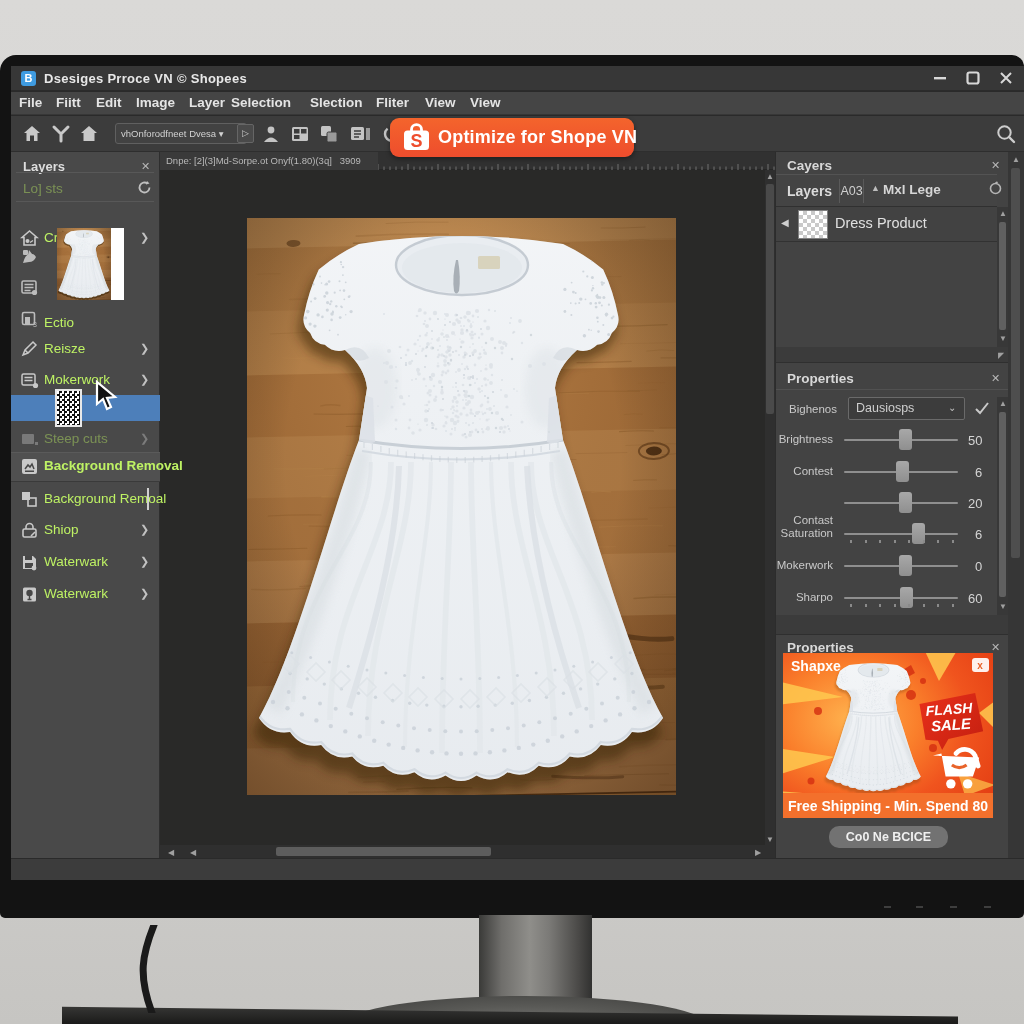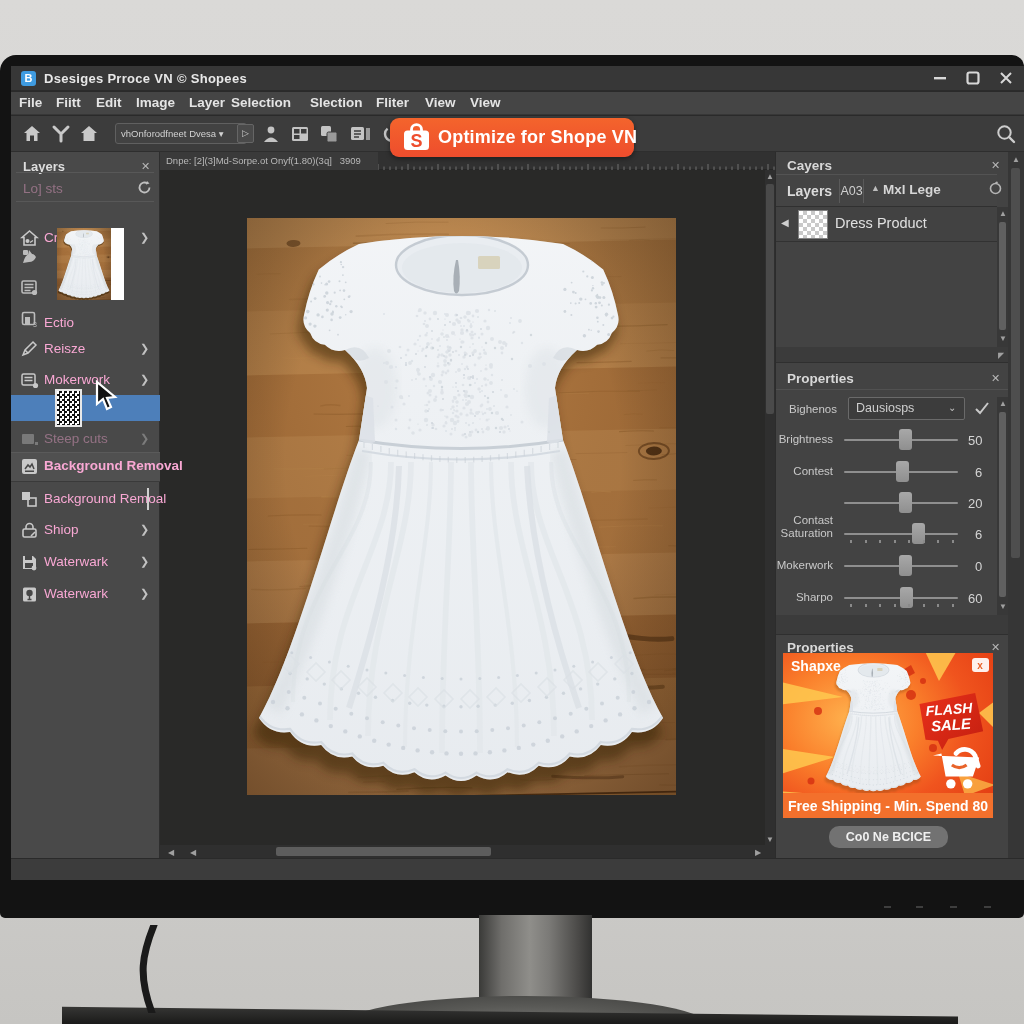--- a/index.html
+++ b/index.html
@@ -27,21 +27,21 @@
 #leftpanel { position:absolute; left:0; top:86px; width:149px; height:706px; background:#494949; border-right:1px solid #2e2e2e; }
 #canvas { position:absolute; left:149px; top:86px; width:615px; height:706px; background:#292928; }
 #rightpanel { position:absolute; left:764px; top:86px; width:233px; height:706px; background:#434343; border-left:1px solid #2c2c2c; }
 #rightedge { position:absolute; left:997px; top:86px; width:16px; height:706px; background:#363636; }
 #statusbar { position:absolute; left:0; top:792px; width:100%; height:22px; background:#3c3c3c; border-top:1px solid #2a2a2a; }
 
 .lph { position:absolute; color:#dedede; font-size:13px; font-weight:bold; left:12px; }
 .lpx { position:absolute; left:130px; color:#b8b8b8; font-size:11px; }
 .lprow { position:absolute; left:0; width:149px; height:20px; }
 .lprow .ic { position:absolute; left:9px; top:0px; }
-.lprow .tx { position:absolute; left:33px; top:1px; color:#f9a8d4; font-size:13.5px; white-space:nowrap; }
+.lprow .tx { position:absolute; left:33px; top:1px; color:#bef264; font-size:13.5px; white-space:nowrap; }
 .lprow .ar { position:absolute; left:129px; top:2px; color:#c2c2c2; font-size:11px; }
 .dim { opacity:0.42; }
 hr.lp { position:absolute; left:5px; width:138px; border:none; border-top:1px solid #585858; margin:0; }
 
 .rph { position:absolute; color:#d8d8d8; font-size:13.5px; font-weight:bold; left:11px; }
 .rpx { position:absolute; left:215px; color:#b8b8b8; font-size:11px; }
 .layerrow { position:absolute; left:0; width:221px; height:35px; background:#3d3d3d; border-bottom:1px solid #323232; }
 .layerrow .thumb { position:absolute; left:22px; top:3px; width:30px; height:29px; border:1px solid #808080; }
 .layerrow .nm { position:absolute; left:59px; top:8px; color:#e0e0e0; font-size:14.5px; }
 .checker { background-color:#fff; background-image:conic-gradient(#c9c9c9 25%,#fff 0 50%,#c9c9c9 0 75%,#fff 0); background-size:8px 8px; }

